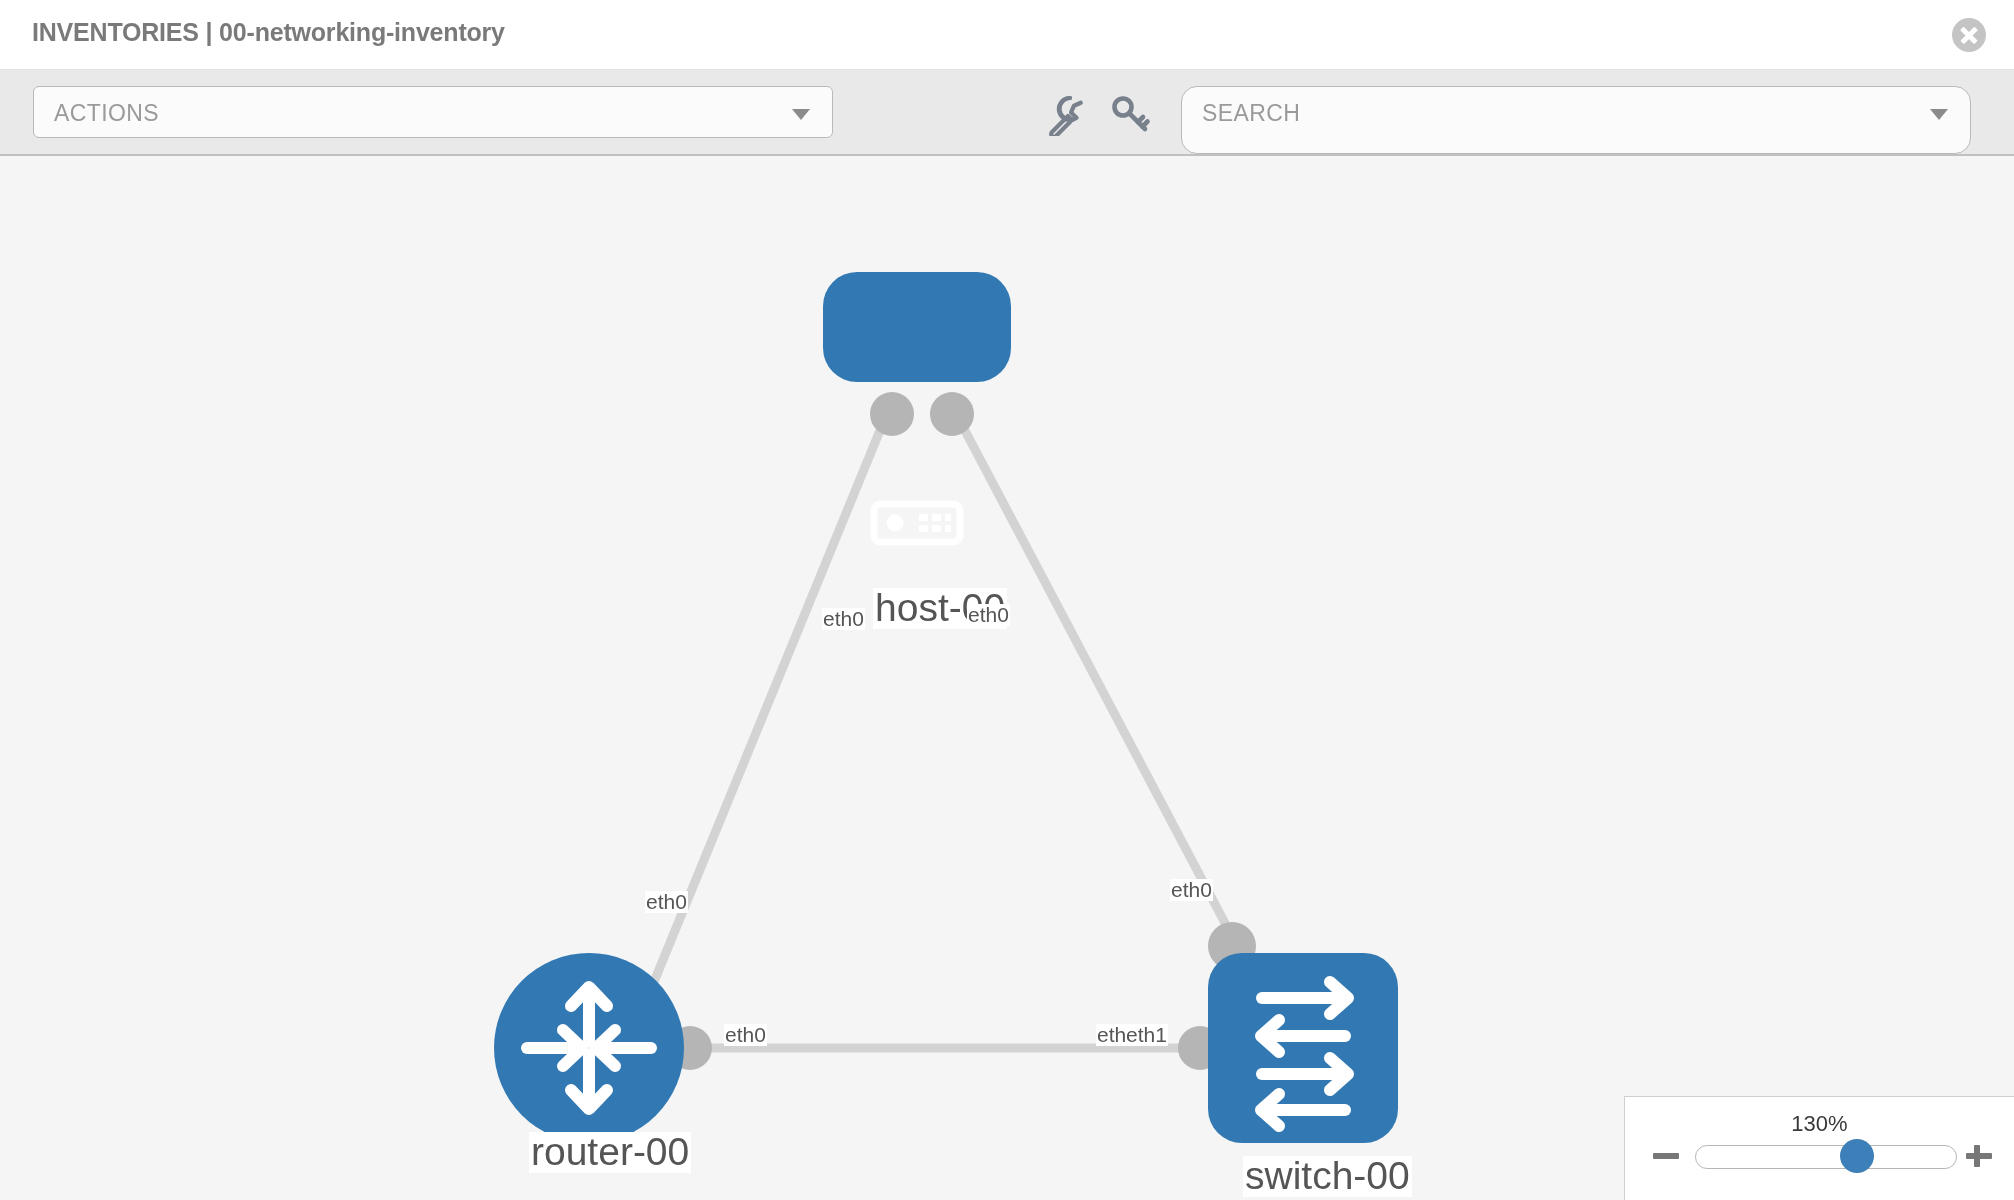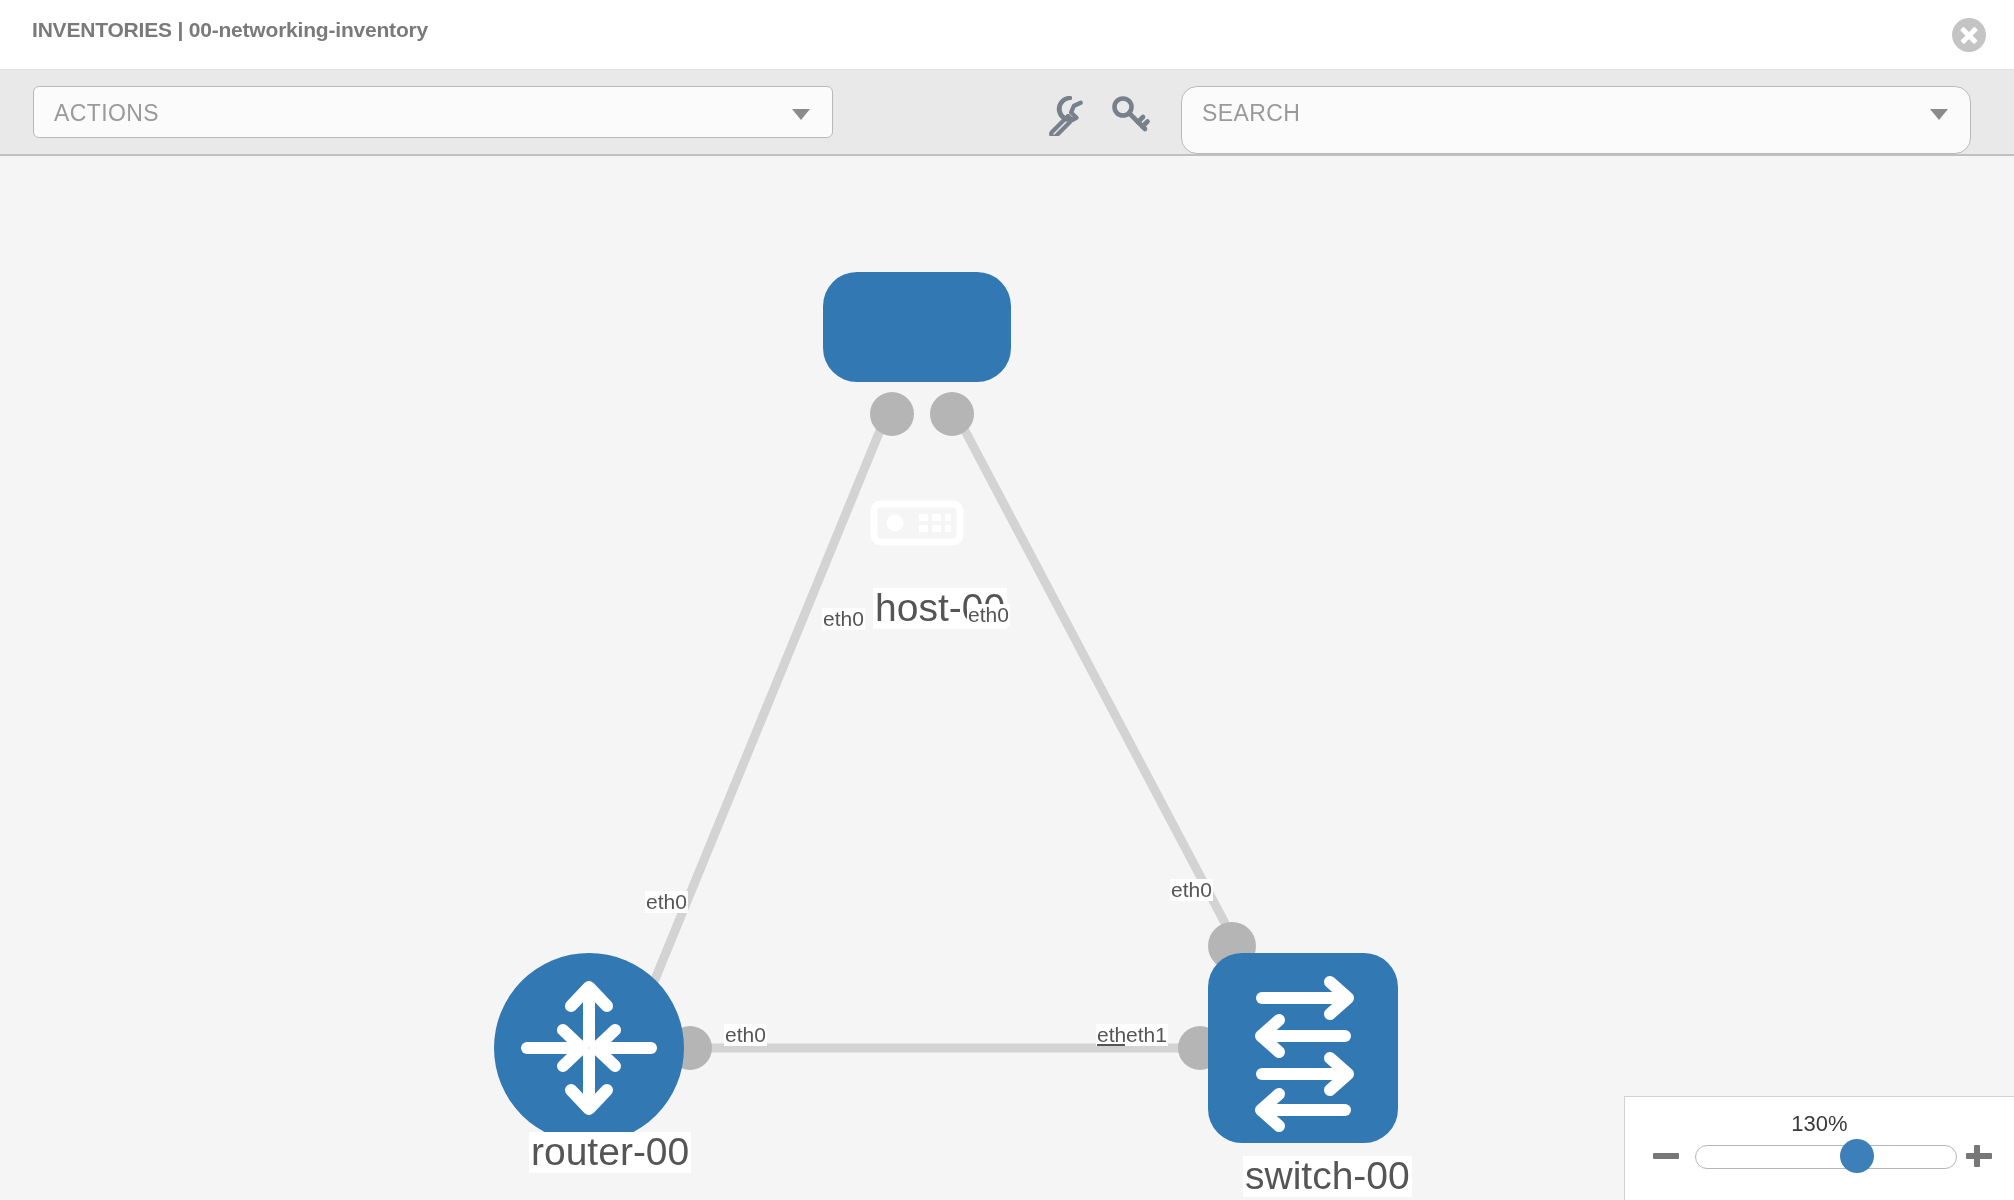--- a/index.html
+++ b/index.html
@@ -22,21 +22,21 @@
     width: 2014px;
     height: 70px;
     background: #ffffff;
     border-bottom: 1px solid #e4e4e4;
     box-sizing: border-box;
   }
   .page-title {
     position: absolute;
     left: 32px;
     top: 18px;
-    font-size: 21px;
+    font-size: 25px;
     font-weight: bold;
     color: #7a7a7a;
     letter-spacing: -0.2px;
     white-space: nowrap;
   }
   .close-btn {
     position: absolute;
     right: 28px;
     top: 18px;
     width: 34px;
@@ -344,21 +344,21 @@
 
   <div class="node-label" style="left:873px; top:432px;">host-00</div>
   <div class="node-label" style="left:529px; top:976px;">router-00</div>
   <div class="node-label" style="left:1243px; top:1000px;">switch-00</div>
 
   <div class="iface-label" style="left:822px; top:452px;">eth0</div>
   <div class="iface-label" style="left:967px; top:448px;">eth0</div>
   <div class="iface-label" style="left:645px; top:735px;">eth0</div>
   <div class="iface-label" style="left:1170px; top:723px;">eth0</div>
   <div class="iface-label" style="left:724px; top:868px;">eth0</div>
-  <div class="iface-label" style="left:1096px; top:868px;text-decoration:underline;">eth</div>
+  <div class="iface-label" style="left:1096px; top:868px;">eth</div>
   <div class="iface-label" style="left:1125px; top:868px;">eth1</div>
 
   <div class="zoom-panel">
     <div class="zoom-value">130%</div>
 
     <div class="zoom-minus">
       <div class="bar-h"></div>
     </div>
 
     <div class="zoom-track"></div>

